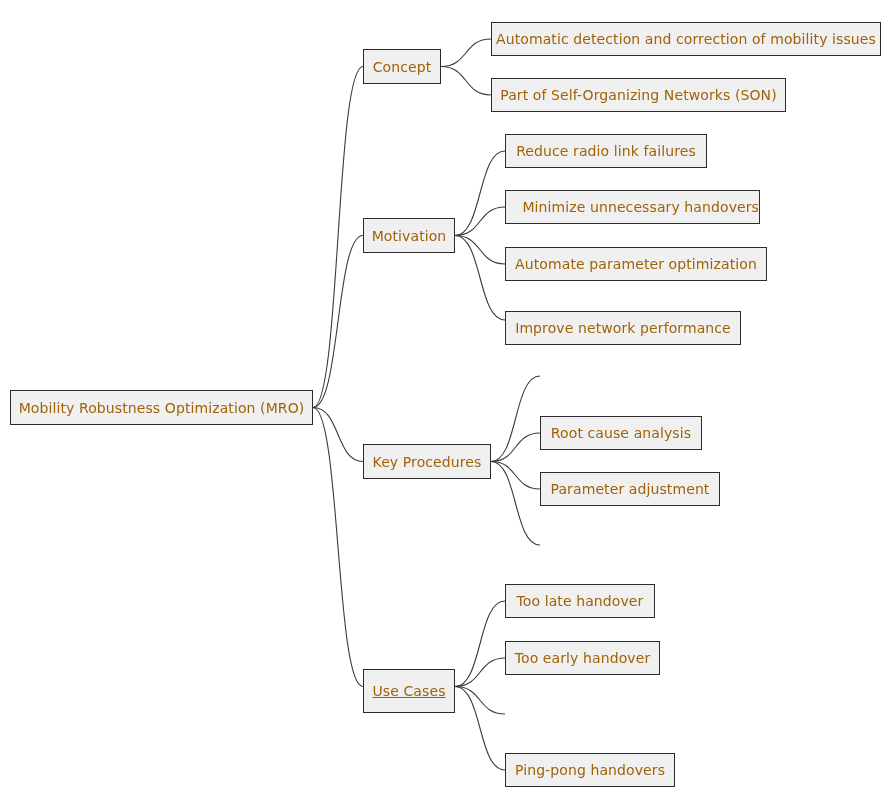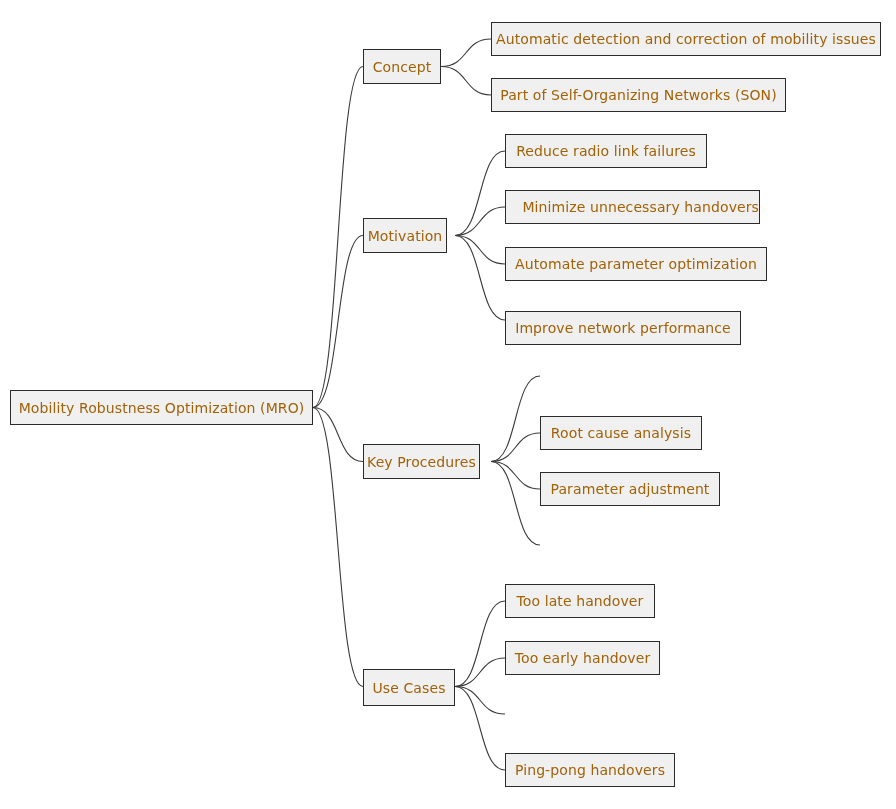--- a/index.html
+++ b/index.html
@@ -96,47 +96,47 @@
   <div class="node node-branch" id="node-branch-0" style="left: 363px; top: 49px; width: 78px; height: 35px;">
     <span class="node-label">Concept</span>
   </div>
   <div class="node node-leaf" id="node-leaf-0-0" style="left: 491px; top: 22px; width: 390px; height: 34px;">
     <span class="node-label">Automatic detection and correction of mobility issues</span>
   </div>
   <div class="node node-leaf" id="node-leaf-0-1" style="left: 491px; top: 78px; width: 295px; height: 34px;">
     <span class="node-label">Part of Self-Organizing Networks (SON)</span>
   </div>
 
-  <div class="node node-branch" id="node-branch-1" style="left: 363px; top: 218px; width: 84px; height: 35px;">
+  <div class="node node-branch" id="node-branch-1" style="left: 363px; top: 218px; width: 92px; height: 35px;">
     <span class="node-label">Motivation</span>
   </div>
   <div class="node node-leaf" id="node-leaf-1-0" style="left: 505px; top: 134px; width: 202px; height: 34px;">
     <span class="node-label">Reduce radio link failures</span>
   </div>
   <div class="node node-leaf" id="node-leaf-1-1" style="left: 505px; top: 190px; width: 255px; height: 34px; justify-content: flex-end;">
     <span class="node-label">Minimize unnecessary handovers</span>
   </div>
   <div class="node node-leaf" id="node-leaf-1-2" style="left: 505px; top: 247px; width: 262px; height: 34px;">
     <span class="node-label">Automate parameter optimization</span>
   </div>
   <div class="node node-leaf" id="node-leaf-1-3" style="left: 505px; top: 303px; width: 236px; height: 34px; margin-top: 8px;">
     <span class="node-label">Improve network performance</span>
   </div>
 
-  <div class="node node-branch" id="node-branch-2" style="left: 363px; top: 444px; width: 117px; height: 35px;">
+  <div class="node node-branch" id="node-branch-2" style="left: 363px; top: 444px; width: 128px; height: 35px;">
     <span class="node-label">Key Procedures</span>
   </div>
   <div class="node node-leaf" id="node-leaf-2-1" style="left: 540px; top: 416px; width: 162px; height: 34px;">
     <span class="node-label">Root cause analysis</span>
   </div>
   <div class="node node-leaf" id="node-leaf-2-2" style="left: 540px; top: 472px; width: 180px; height: 34px;">
     <span class="node-label">Parameter adjustment</span>
   </div>
 
-  <div class="node node-branch" id="node-branch-3" style="left: 363px; top: 669px; width: 92px; height: 37px;">
+  <div class="node node-branch" id="node-branch-3" style="left: 363px; top: 669px; width: 92px; height: 44px; text-decoration: underline;">
     <span class="node-label">Use Cases</span>
   </div>
   <div class="node node-leaf" id="node-leaf-3-0" style="left: 505px; top: 584px; width: 150px; height: 34px;">
     <span class="node-label">Too late handover</span>
   </div>
   <div class="node node-leaf" id="node-leaf-3-1" style="left: 505px; top: 641px; width: 155px; height: 34px;">
     <span class="node-label">Too early handover</span>
   </div>
   <div class="node node-leaf" id="node-leaf-3-3" style="left: 505px; top: 753px; width: 170px; height: 34px;">
     <span class="node-label">Ping-pong handovers</span>

